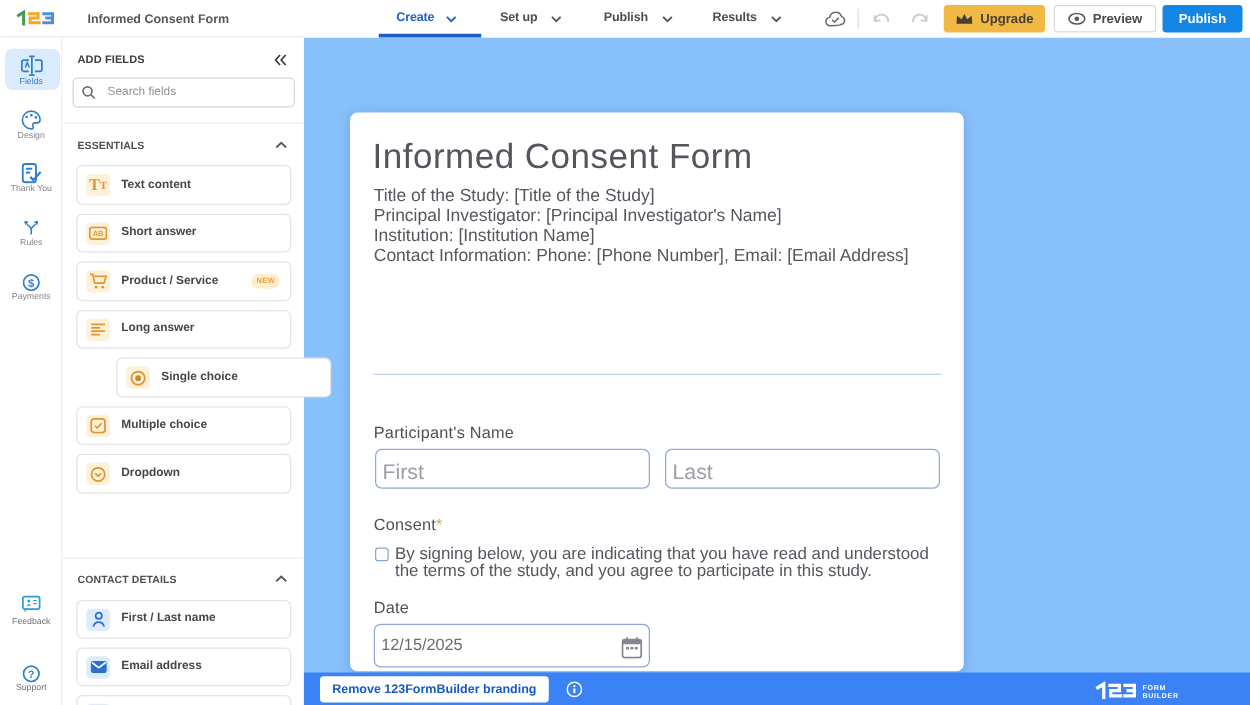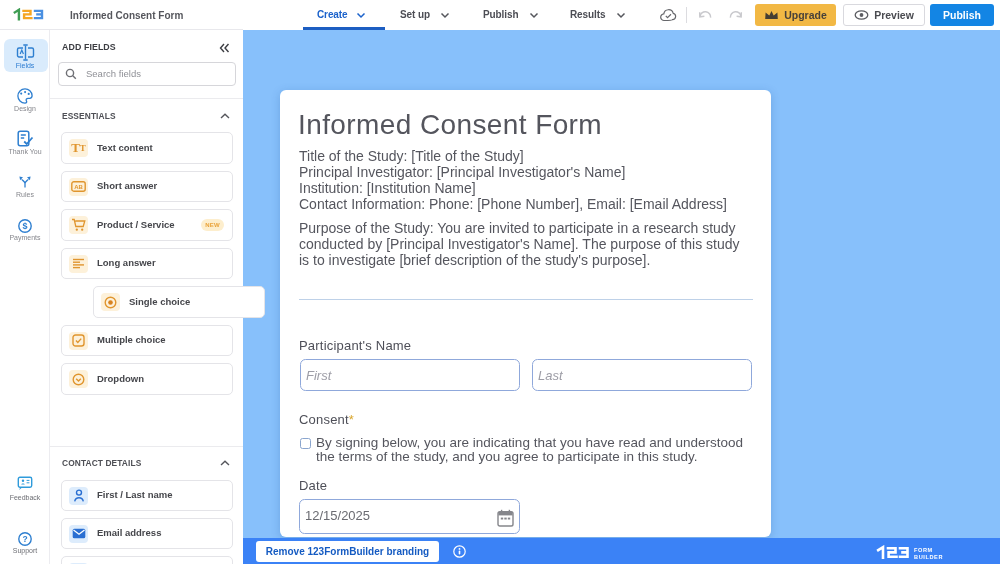--- a/index.html
+++ b/index.html
@@ -34,35 +34,34 @@
 .fieldbtn .lbl { position:absolute; left:35px; top:8.5px; font-size:9.5px; font-weight:700; color:#45464b; }
 .newbadge { position:absolute; right:8px; top:9px; width:23px; height:12px; background:#fdeecd; border-radius:6px; color:#e9a33a; font-size:6px; line-height:12px; font-weight:700; text-align:center; line-height:13px; letter-spacing:0.2px; }
 
 
 #canvas { left:243px; top:30px; width:757px; height:534px; background:#87c0fb; }
 #card { position:absolute; left:37px; top:60px; width:491px; height:447px; background:#fff; border-radius:6px; box-shadow:0 2px 10px rgba(20,70,140,0.22); }
 #card h1 { font-size:28px; font-weight:400; color:#54555d; letter-spacing:0.4px; }
 .ctext { font-size:14px; line-height:16px; color:#55565e; letter-spacing:0px; white-space:nowrap; }
 .clabel { font-size:13px; color:#4e4f58; letter-spacing:0.2px; }
 .cinput { position:absolute; height:32px; border:1px solid #8fa8db; border-radius:5.5px; background:#fff; }
-.cplace { font-size:13px; color:#9d9da6;font-style:italic; }
+.cplace { font-size:17px; color:#9d9da6; }
 
 
 #footer { left:243px; top:538px; width:757px; height:26px; background:#3b82f6; }
 #rmbtn { position:absolute; left:13px; top:3px; width:183px; height:21px; background:#fff; border-radius:3px; color:#155bc2; font-size:10px; font-weight:700; text-align:center; line-height:21px; }
 </style>
 </head>
 <body>
 <div id="stage">
 
   <div class="abs" id="canvas">
     <div id="card">
       <h1 class="abs" style="left:18px; top:19px;">Informed Consent Form</h1>
       <div class="abs ctext" style="left:19px; top:58px; width:450px;">Title of the Study: [Title of the Study]<br>Principal Investigator: [Principal Investigator's Name]<br>Institution: [Institution Name]<br>Contact Information: Phone: [Phone Number], Email: [Email Address]</div>
-      <div class="abs ctext" style="left:19px; top:130px;">Purpose of the Study: You are invited to participate in a research study<br>conducted by [Principal Investigator's Name]. The purpose of this study<br>is to investigate [brief description of the study's purpose].</div>
       <div class="abs" style="left:19px; top:209px; width:454px; height:1px; background:#bed1e8;"></div>
       <div class="abs clabel" style="left:19px; top:248px;">Participant's Name</div>
       <div class="cinput" style="left:20px; top:269px; width:220px;"></div>
       <div class="abs cplace" style="left:26px; top:278px;">First</div>
       <div class="cinput" style="left:252px; top:269px; width:220px;"></div>
       <div class="abs cplace" style="left:258px; top:278px;">Last</div>
       <div class="abs clabel" style="left:19px; top:322px;">Consent<span style="color:#d9a62e;">*</span></div>
       <div class="abs" style="left:19.5px; top:347.5px; width:11px; height:11px; border:1px solid #8aa5ce; border-radius:2.5px;"></div>
       <div class="abs ctext" style="left:36px; top:346px; line-height:13.5px; font-size:13.5px;">By signing below, you are indicating that you have read and understood<br>the terms of the study, and you agree to participate in this study.</div>
       <div class="abs clabel" style="left:19px; top:388px;">Date</div>

